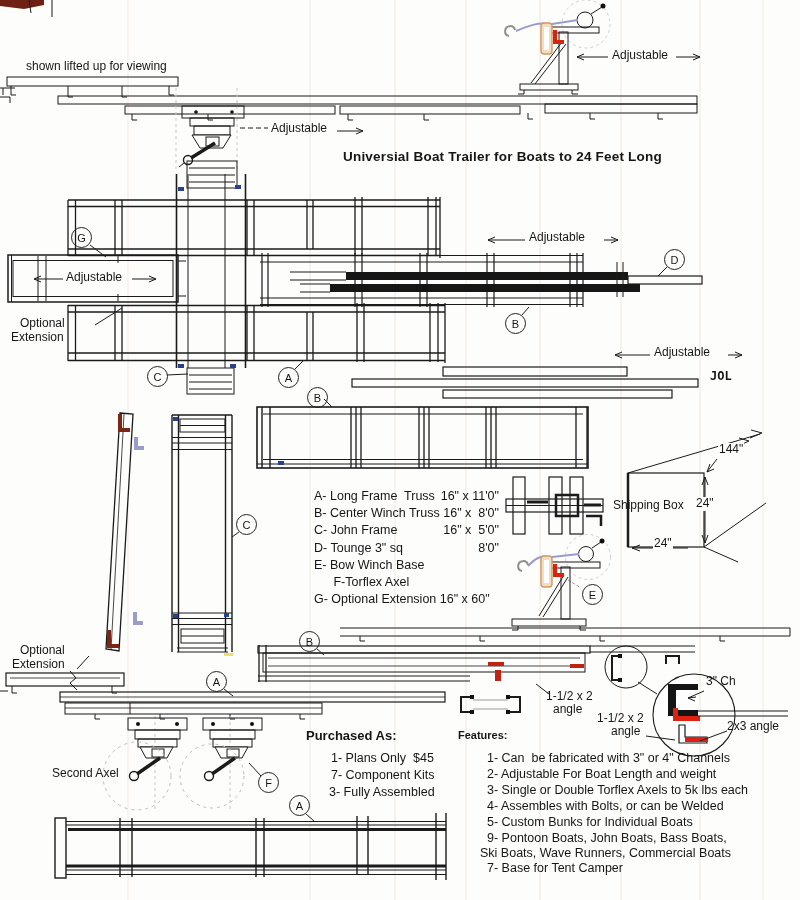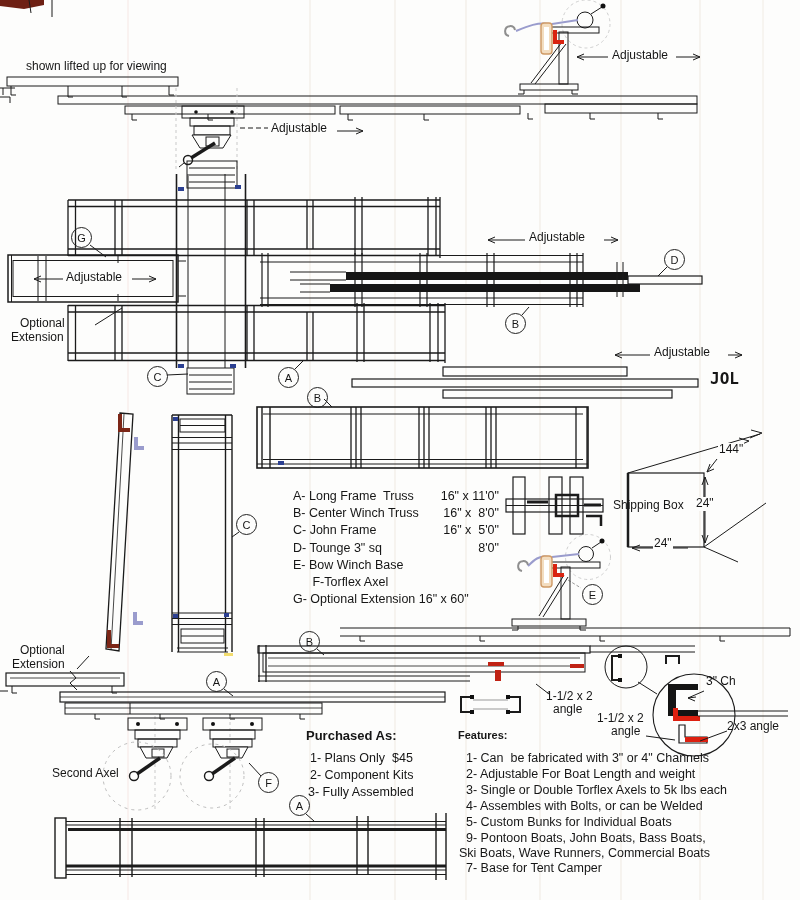--- a/index.html
+++ b/index.html
@@ -6,32 +6,32 @@
   .stage {
     position:relative; width:800px; height:900px;
     background:#fdfdfc; overflow:hidden;
     font-family:"Liberation Sans", sans-serif; color:#141414;
   }
   .stage svg { position:absolute; left:0; top:0; }
   .t {
     position:absolute; white-space:pre;
     font-size:12px; line-height:1.15; color:#161616;
   }
-  .t13 { font-size:12.5px; }
+  .t13 { font-size:12.5px;margin-left:21px; }
   .b { font-weight:bold; }
   .title { font-size:13.5px; font-weight:bold; letter-spacing:.2px; }
   .dim { background:#fdfdfc; padding:0 1px; }
   .size-col { position:absolute; width:76px; text-align:right; white-space:pre; font-size:12.5px; }
   .callout {
     position:absolute; width:21px; height:21px; box-sizing:border-box;
     border:1.4px solid #222; border-radius:50%;
     display:flex; align-items:center; justify-content:center;
     font-size:11px; color:#161616; background:transparent;
   }
-  .jol { font-family:"DejaVu Sans Mono", monospace; font-weight:bold; font-size:16px; letter-spacing:0; }
+  .jol { font-family:"DejaVu Sans Mono", monospace; font-weight:bold; font-size:12px; letter-spacing:0; }
 </style>
 </head>
 <body>
 
 <div class="stage">
 
 <svg width="800" height="900" viewBox="0 0 800 900" fill="none" stroke="#1b1b1b" stroke-width="1">
 
   <g stroke-width="1">
     <line x1="128" y1="0" x2="128" y2="900" stroke="#f6e7e4"></line>
@@ -345,20 +345,21 @@
     <line x1="68" y1="829.5" x2="446" y2="829.5" stroke-width="3"></line>
     <line x1="66" y1="866" x2="446" y2="866" stroke-width="3"></line>
     <path d="M66,870 h380 M66,874.5 h380" stroke-width="1.1"></path>
     <path d="M120,818 v59 M132,818 v59 M256,818 v59 M264,818 v59 M357,816 v59 M368,816 v59 M436,813 v67 M446,813 v67" stroke-width="1.4"></path>
   </g>
 </svg>
 
 <span class="t" style="left:26px;top:60px">shown lifted up for viewing</span>
 <span class="t" style="left:271px;top:122px">Adjustable</span>
 <span class="t" style="left:612px;top:49px">Adjustable</span>
+<span class="t title" style="left:343px;top:149px">Universial Boat Trailer for Boats to 24 Feet Long</span>
 <span class="t" style="left:66px;top:271px">Adjustable</span>
 <span class="t" style="left:20px;top:317px">Optional</span>
 <span class="t" style="left:11px;top:331px">Extension</span>
 <span class="t" style="left:529px;top:231px">Adjustable</span>
 <span class="t" style="left:654px;top:346px">Adjustable</span>
 <span class="t jol" style="left:710px;top:370px">JOL</span>
 
 <div>
   <span class="t t13" style="left:293px;top:489px">A- Long Frame  Truss</span>
   <span class="size-col" style="left:423px;top:489px">16" x 11'0"</span>
@@ -385,21 +386,21 @@
 <span class="t" style="left:611px;top:725px">angle</span>
 <span class="t" style="left:727px;top:720px">2x3 angle</span>
 
 <span class="t" style="left:20px;top:644px">Optional</span>
 <span class="t" style="left:12px;top:658px">Extension</span>
 <span class="t" style="left:52px;top:767px">Second Axel</span>
 
 <div>
   <span class="t b" style="left:306px;top:729px;font-size:13px">Purchased As:</span>
   <span class="t t13" style="left:310px;top:751px">1- Plans Only  $45</span>
-  <span class="t t13" style="left:310px;top:768px">2- Component Kits</span>
+  <span class="t t13" style="left:310px;top:768px">7- Component Kits</span>
   <span class="t t13" style="left:308px;top:785px">3- Fully Assembled</span>
 </div>
 
 <div>
   <span class="t b" style="left:458px;top:729px;font-size:11px">Features:</span>
   <span class="t t13" style="left:466px;top:751px">1- Can  be fabricated with 3" or 4" Channels</span>
   <span class="t t13" style="left:466px;top:767px">2- Adjustable For Boat Length and weight</span>
   <span class="t t13" style="left:466px;top:783px">3- Single or Double Torflex Axels to 5k lbs each</span>
   <span class="t t13" style="left:466px;top:799px">4- Assembles with Bolts, or can be Welded</span>
   <span class="t t13" style="left:466px;top:815px">5- Custom Bunks for Individual Boats</span>

